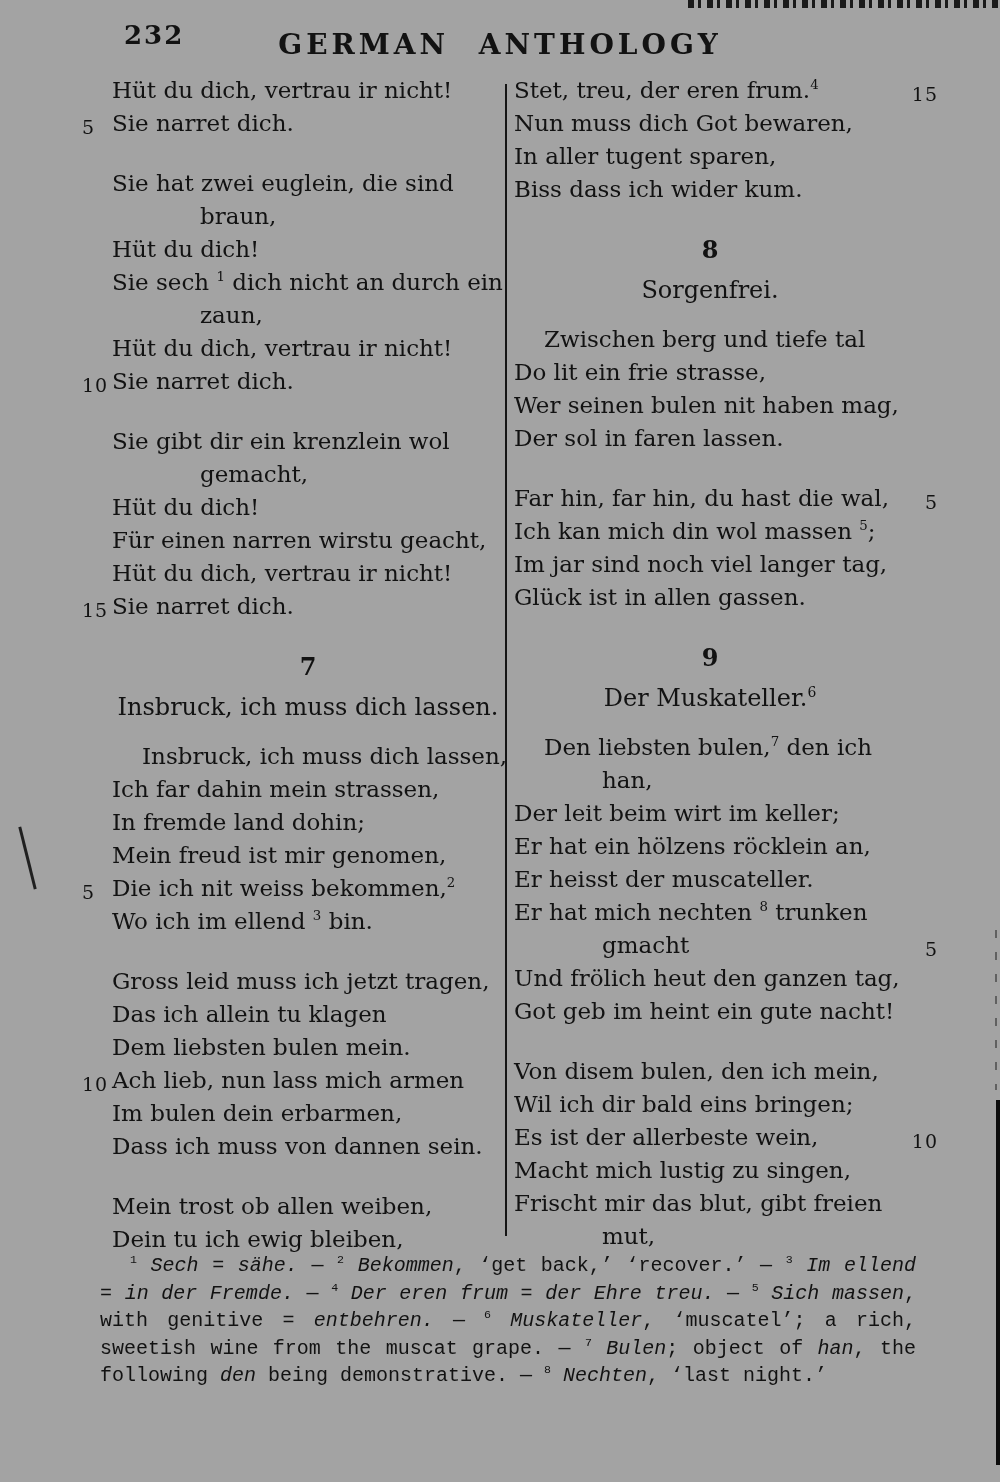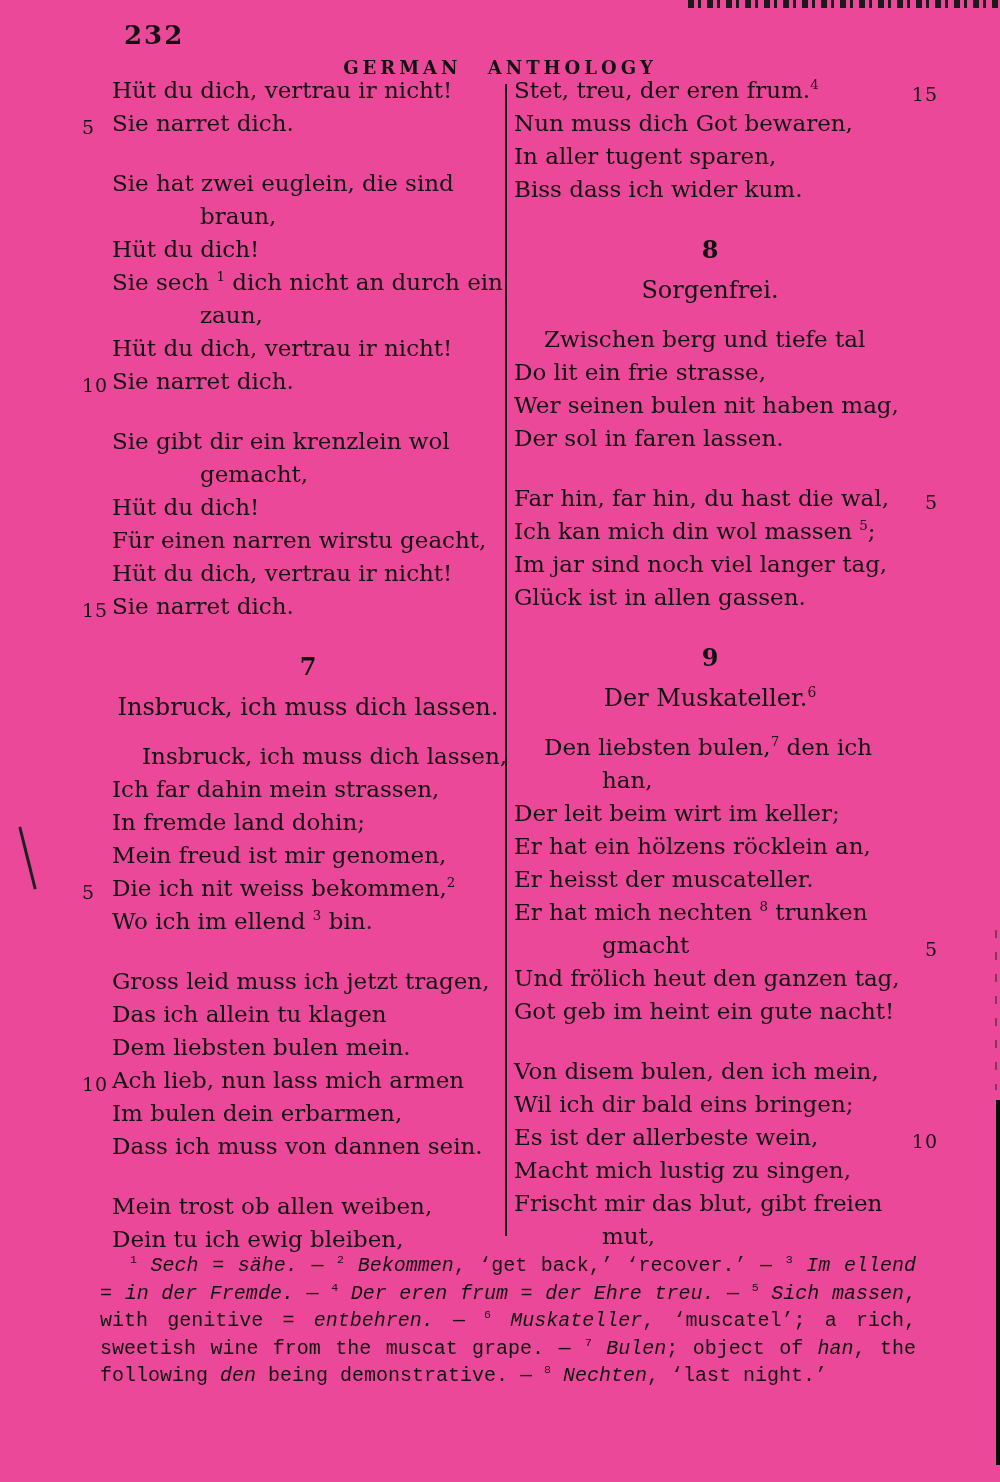--- a/index.html
+++ b/index.html
@@ -1,24 +1,24 @@
 <!DOCTYPE html>
 <html><head>
 <meta charset="utf-8">
 <style>
   html,body{margin:0;padding:0;background:#e8e8e8;}
   #page{
-    position:relative;width:1000px;height:1482px;background:#ec4899;
+    position:relative;width:1000px;height:1482px;background:#a3a3a3;
     font-family:"DejaVu Serif","Liberation Serif",serif;color:#121212;
     overflow:hidden;margin:0 auto;
   }
   
   .page-number{position:absolute;top:20px;left:124px;font-size:26px;font-weight:bold;letter-spacing:2px;}
-  .running-head{position:absolute;top:28px;left:0;width:100%;text-align:center;font-size:18px;
-    letter-spacing:4px;word-spacing:16px;font-weight:600;margin-top:29px;}
+  .running-head{position:absolute;top:28px;left:0;width:100%;text-align:center;font-size:28px;
+    letter-spacing:4px;word-spacing:16px;font-weight:600;}
   
   .col{position:absolute;top:74px;font-size:23px;line-height:33px;}
   .col-left{left:112px;width:392px;}
   .col-right{left:514px;width:392px;}
   .divider{position:absolute;left:505px;top:84px;width:2px;height:1152px;background:#151515;}
   .stanza{margin:0 0 27px 0;}
   .line{position:relative;white-space:nowrap;}
   .line.first{padding-left:30px;}
   .line.cont{padding-left:88px;}
   .lineno{position:absolute;font-size:19px;letter-spacing:1px;top:4px;}

